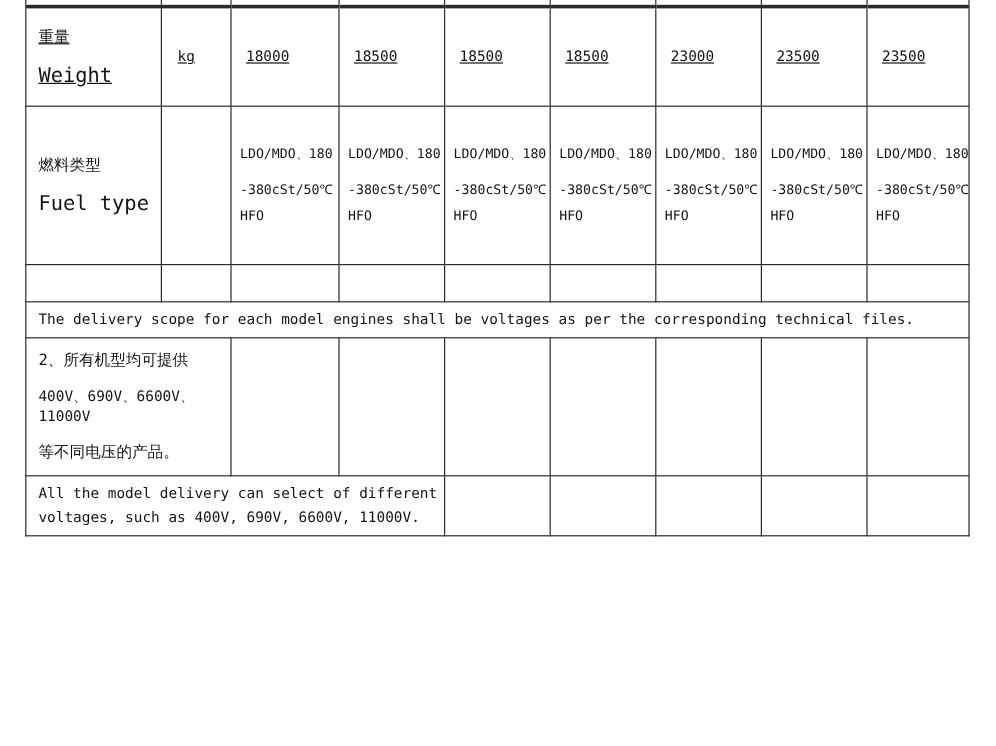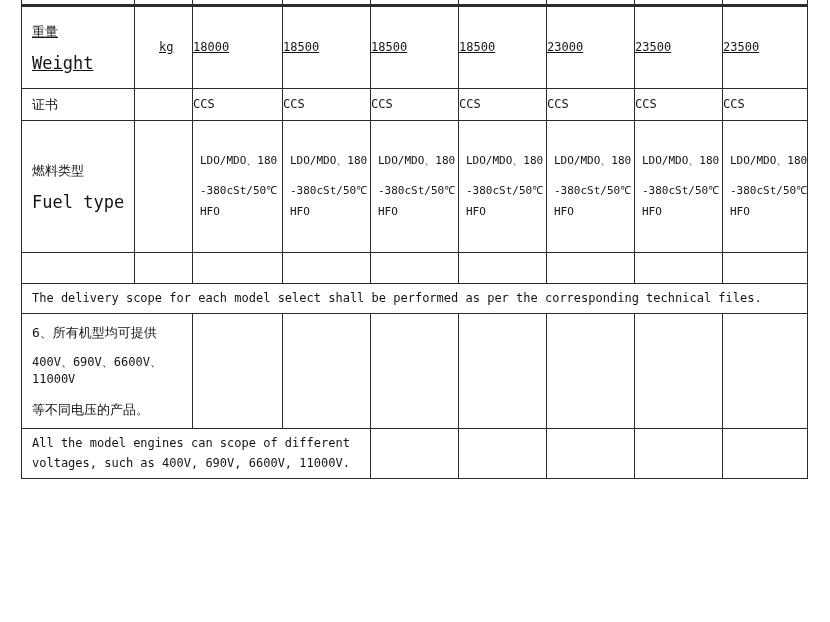--- a/index.html
+++ b/index.html
@@ -39,22 +39,22 @@
   tr.r-cert     { height: 32px; }
   tr.r-fuel     { height: 132px; margin-top: 44px; }
   tr.r-empty    { height: 31px; }
   tr.r-shuoming { height: 85px; }
   tr.r-note1    { height: 50px; }
   tr.r-delivery { height: 30px; }
   tr.r-note2    { height: 115px; }
   tr.r-volt     { height: 50px; }
 
   td.lbl  { padding-left: 10px; }
-  td.val  { }
-  td.unit { padding-left: 24px; }
+  td.val  { padding-left: 12px; }
+  td.unit { padding-left: 13px; }
   td.fuel { padding-left: 7px; font-size: 11px; }
 
   .zh { font-size: 13px; line-height: 15px; }
   .en { font-size: 17px; line-height: 14px; }
   .stack .zh { margin-bottom: 17px; }
 
   td.fuel div { line-height: 21px; white-space: nowrap; }
   td.fuel div.fgap { margin-top: 9px; }
 
   td.note { padding-left: 10px; }
@@ -104,33 +104,20 @@
     <td class="unit">kg</td>
     <td class="val">18000</td>
     <td class="val">18500</td>
     <td class="val">18500</td>
     <td class="val">18500</td>
     <td class="val">23000</td>
     <td class="val">23500</td>
     <td class="val">23500</td>
   </tr>
 
-  <tr class="r-cert">
-    <td class="lbl">
-      <div class="zh">证书</div>
-    </td>
-    <td class="unit"></td>
-    <td class="val">CCS</td>
-    <td class="val">CCS</td>
-    <td class="val">CCS</td>
-    <td class="val">CCS</td>
-    <td class="val">CCS</td>
-    <td class="val">CCS</td>
-    <td class="val">CCS</td>
-  </tr>
 
   <tr class="r-fuel">
     <td class="lbl">
       <div class="stack">
         <div class="zh">燃料类型</div>
         <div class="en">Fuel type</div>
       </div>
     </td>
     <td class="unit"></td>
     <td class="fuel">
@@ -178,41 +165,41 @@
     <td></td>
     <td></td>
     <td></td>
     <td></td>
     <td></td>
   </tr>
 
 
 
   <tr class="r-delivery">
-    <td class="merged" colspan="9">The delivery scope for each model select shall be performed as per the corresponding technical files.</td>
+    <td class="merged" colspan="9">The delivery scope for each model engines shall be voltages as per the corresponding technical files.</td>
   </tr>
 
   <tr class="r-note2">
     <td class="note note2" colspan="2">
-      <div class="l line-zh">6、所有机型均可提供</div>
+      <div class="l line-zh">2、所有机型均可提供</div>
       <div class="l line-en">400V、690V、6600V、11000V</div>
       <div class="l line-zh">等不同电压的产品。</div>
     </td>
     <td></td>
     <td></td>
     <td></td>
     <td></td>
     <td></td>
     <td></td>
     <td></td>
   </tr>
 
   <tr class="r-volt">
     <td class="note" colspan="4">
-      <div class="line-en">All the model engines can scope of different</div>
+      <div class="line-en">All the model delivery can select of different</div>
       <div class="line-en">voltages, such as 400V, 690V, 6600V, 11000V.</div>
     </td>
     <td></td>
     <td></td>
     <td></td>
     <td></td>
     <td></td>
   </tr>
 </tbody>
   </table>

